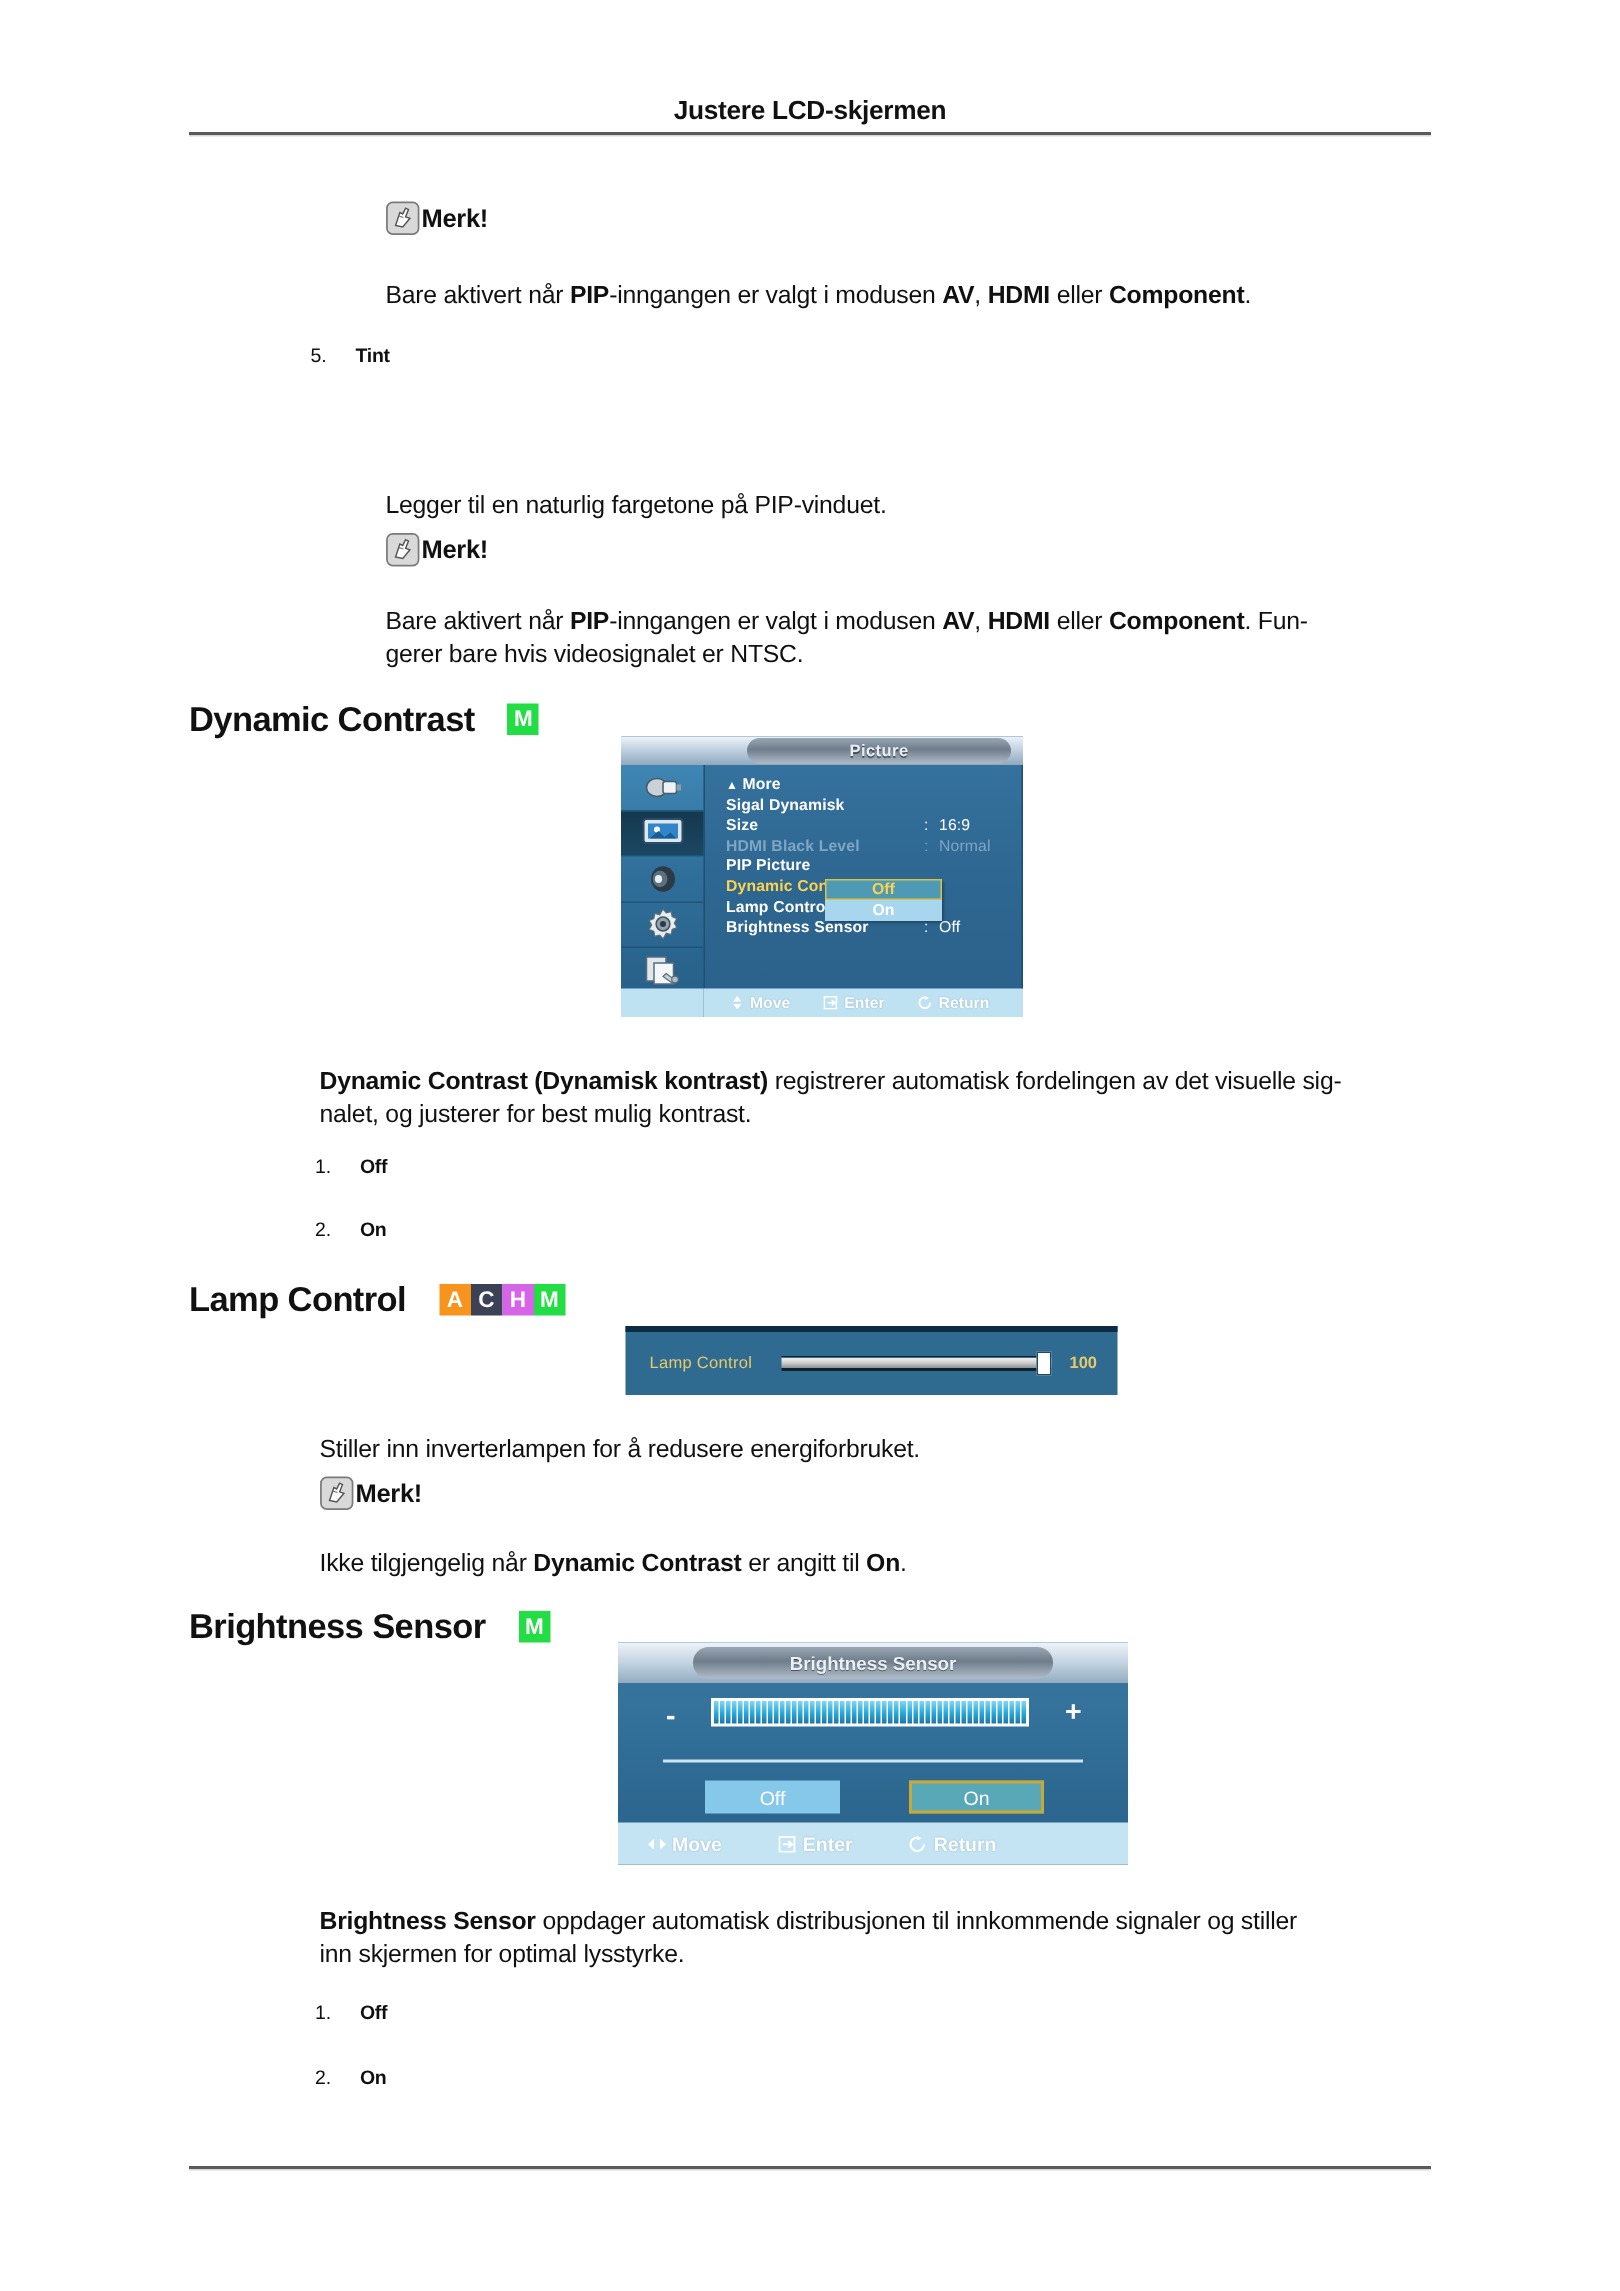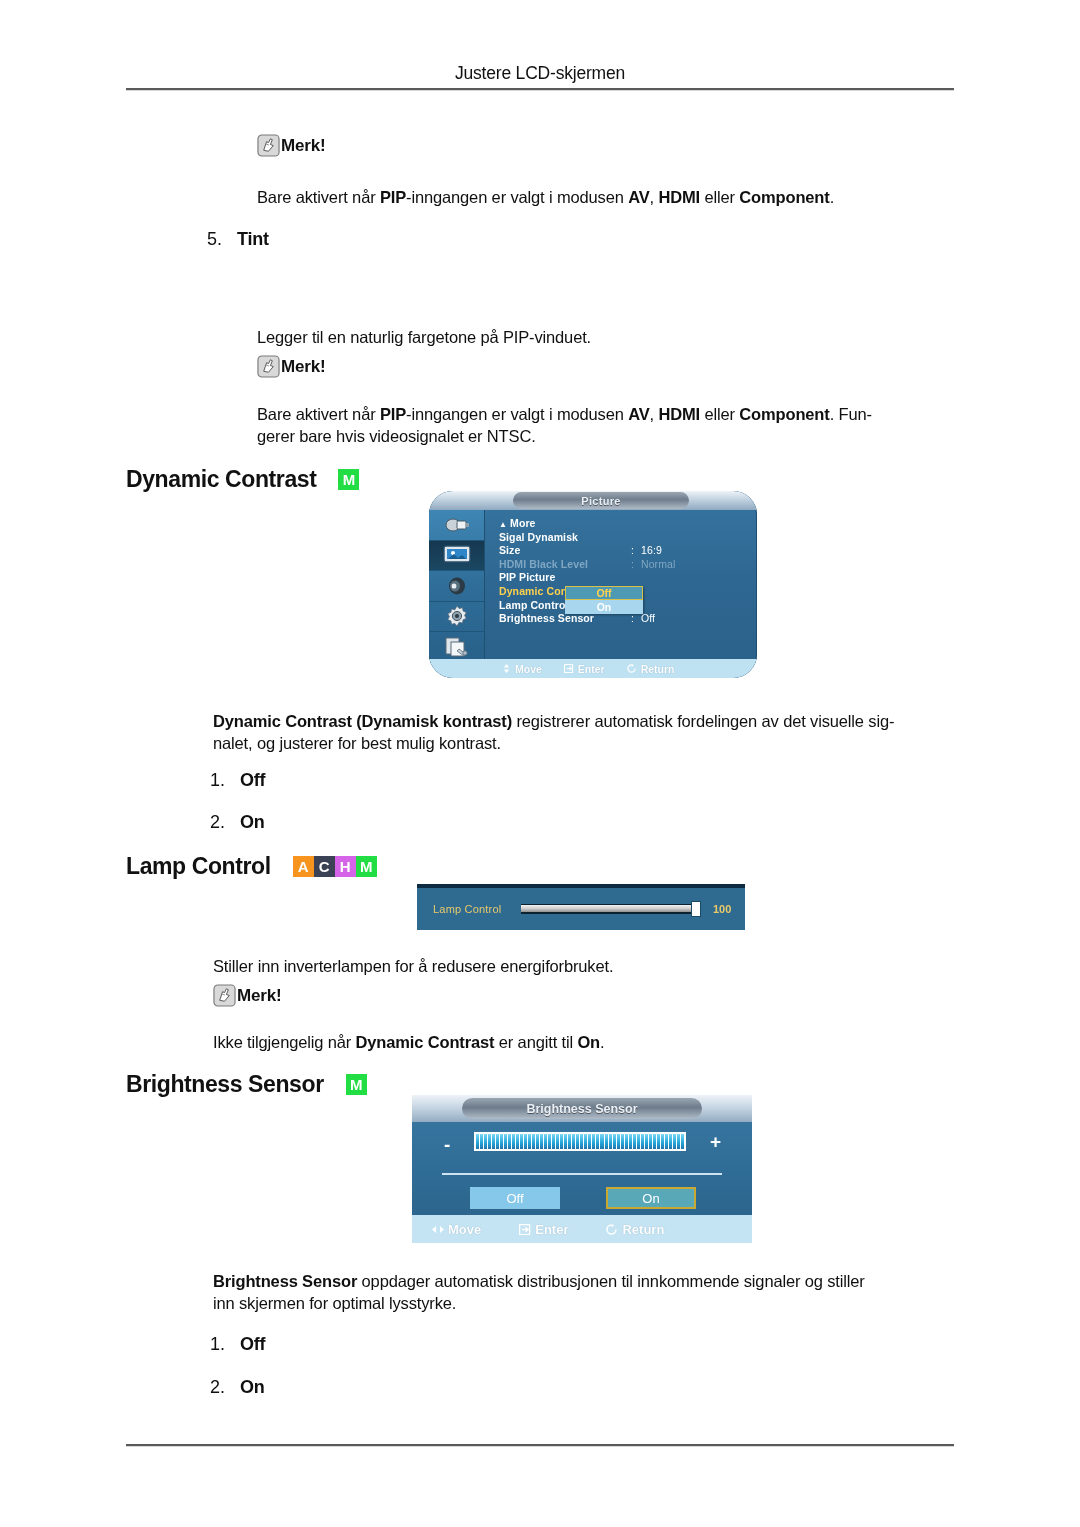--- a/index.html
+++ b/index.html
@@ -23,21 +23,21 @@
   }
 
   
   .hdr-title {
     position: absolute;
     top: 63px;
     left: 0;
     width: 1080px;
     text-align: center;
     font-size: 17.5px;
-    font-weight: normal;
+    font-weight: bold;
     letter-spacing: -0.2px;
     color: #111;
   }
   .rule {
     position: absolute;
     left: 126px;
     width: 828px;
     height: 0;
     border-top: 2px solid #5a5a5a;
     border-bottom: 1px solid #d8d8d8;
@@ -69,21 +69,21 @@
   }
   .note-icon {
     width: 23px;
     height: 23px;
     flex: 0 0 23px;
     display: block;
   }
 
   .numitem {
     position: absolute;
-    font-size: 18px;
+    font-size: 13px;
     color: #101010;
   }
   .numitem .num {
     display: inline-block;
     width: 30px;
     font-weight: normal;
   }
   .numitem .val {
     font-weight: bold;
     letter-spacing: -0.2px;
@@ -116,29 +116,28 @@
     font-size: 15px;
     font-weight: bold;
     color: #ffffff;
     font-family: "Liberation Sans", sans-serif;
     line-height: 1;
   }
 
   
   .osd-picture {
     position: absolute;
-    left: 429px;
+    left: 414px;
     top: 491px;
-    width: 328px;
+    width: 268px;
     height: 187px;
     background: linear-gradient(180deg,#2f6d9e 0%, #2b6894 45%, #2a6governs 100%);
     background: linear-gradient(180deg,#36749f 0%, #2d6690 55%, #2b6189 100%);
     box-shadow: 0 0 0 1px #1d4d72 inset;
     overflow: hidden;
-    border-radius: 24px;
   }
   .osd-pic-titlebar {
     position: absolute;
     left: 0; top: 0;
     width: 328px; height: 19px;
     background: linear-gradient(180deg,#eef3f8 0%, #bfd0df 48%, #8fa9bf 100%);
   }
   .osd-pic-titlepill {
     position: absolute;
     left: 84px; top: 1px;

